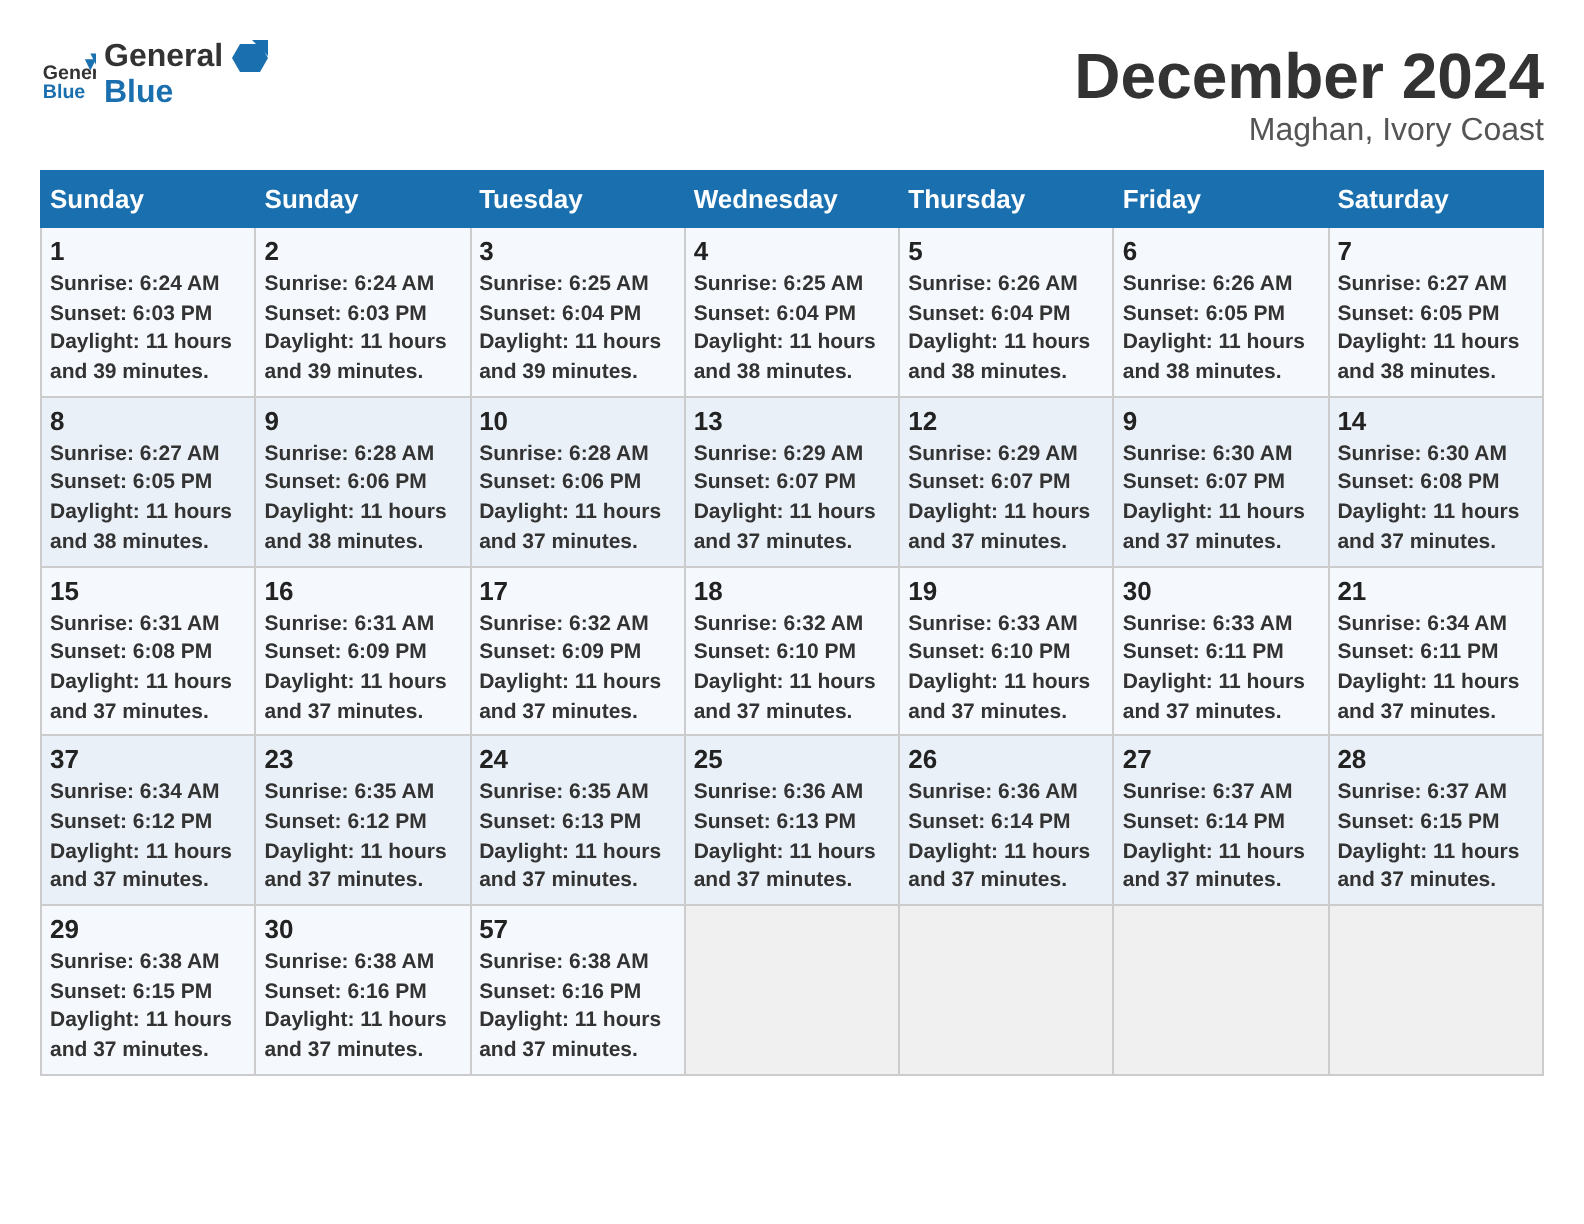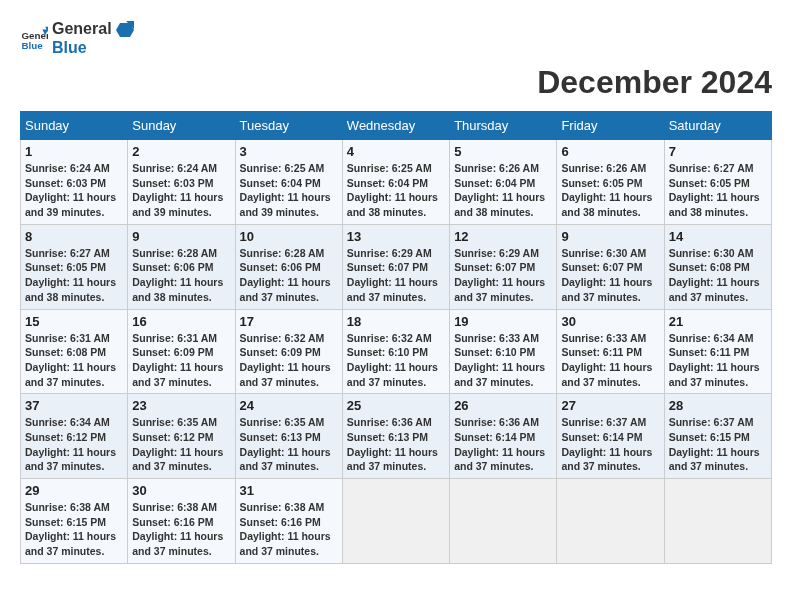--- a/index.html
+++ b/index.html
@@ -18,42 +18,42 @@
     }
     .logo {
       display: flex;
       align-items: center;
       gap: 4px;
     }
     .logo-icon {
       width: 28px;
       height: 28px;
     }
-    .title-block { text-align: right; margin-top: 44px; }
+    .title-block { text-align: right; }
     .month-title {
       font-size: 32px;
       font-weight: bold;
       color: #333;
     }
     .subtitle {
       font-size: 16px;
       color: #555;
     }
     table {
       width: 100%;
       border-collapse: collapse;
       font-size: 11px;
     }
     thead tr th {
       background: #1a6faf;
       color: #fff;
       padding: 6px 4px;
       text-align: left;
       font-size: 13px;
-      font-weight: normal;
+      font-weight: bold;
       border: 1px solid #1a6faf;
     }
     tbody tr td {
       border: 1px solid #ccc;
       padding: 4px 4px;
       vertical-align: top;
       width: 14.28%;
       min-height: 80px;
       background: #fff;
     }
@@ -96,20 +96,21 @@
         <svg width="18" height="18" viewBox="0 0 18 18" style="vertical-align:middle;">
           <polygon points="4,2 14,2 18,9 14,16 4,16 0,9" fill="#1a6faf"></polygon>
           <polygon points="10,0 18,0 18,8" fill="#1a6faf"></polygon>
         </svg>
       </div>
       <div style="font-size:16px;font-weight:bold;color:#1a6faf;">Blue</div>
     </div>
   </div>
   <div class="title-block">
     <div class="month-title">December 2024</div>
+    <div class="subtitle">Maghan, Ivory Coast</div>
   </div>
 </div>
 
 <table>
   <thead>
     <tr id="days-header">
         <th>Sunday</th>
         <th>Sunday</th>
         <th>Tuesday</th>
         <th>Wednesday</th>
@@ -242,21 +243,21 @@
       <tr>
         <td>
           <span class="day-num">29</span>
 <div class="day-detail">Sunrise: 6:38 AM<br>Sunset: 6:15 PM<br>Daylight: 11 hours and 37 minutes.</div>
         </td>
         <td>
           <span class="day-num">30</span>
 <div class="day-detail">Sunrise: 6:38 AM<br>Sunset: 6:16 PM<br>Daylight: 11 hours and 37 minutes.</div>
         </td>
         <td>
-          <span class="day-num">31</span>
+          <span class="day-num">57</span>
 <div class="day-detail">Sunrise: 6:38 AM<br>Sunset: 6:16 PM<br>Daylight: 11 hours and 37 minutes.</div>
         </td>
         <td class="empty-cell"></td>
         <td class="empty-cell"></td>
         <td class="empty-cell"></td>
         <td class="empty-cell"></td>
       </tr>
     </tbody>
 </table>
 

